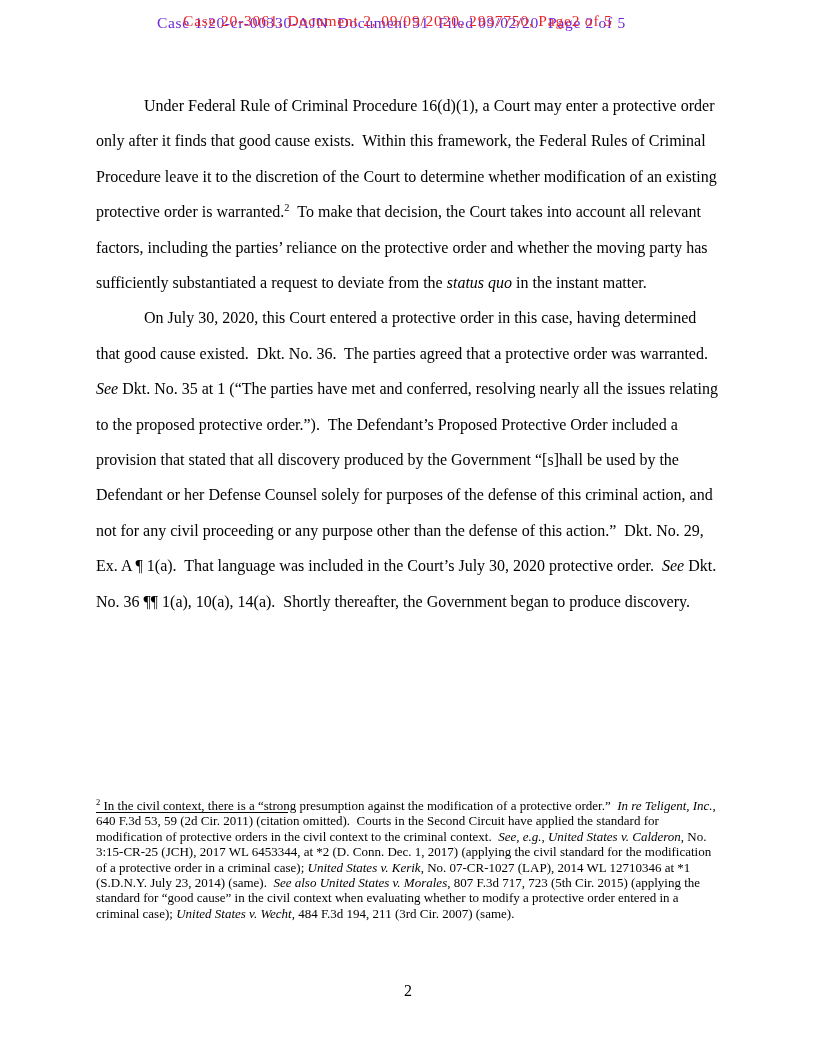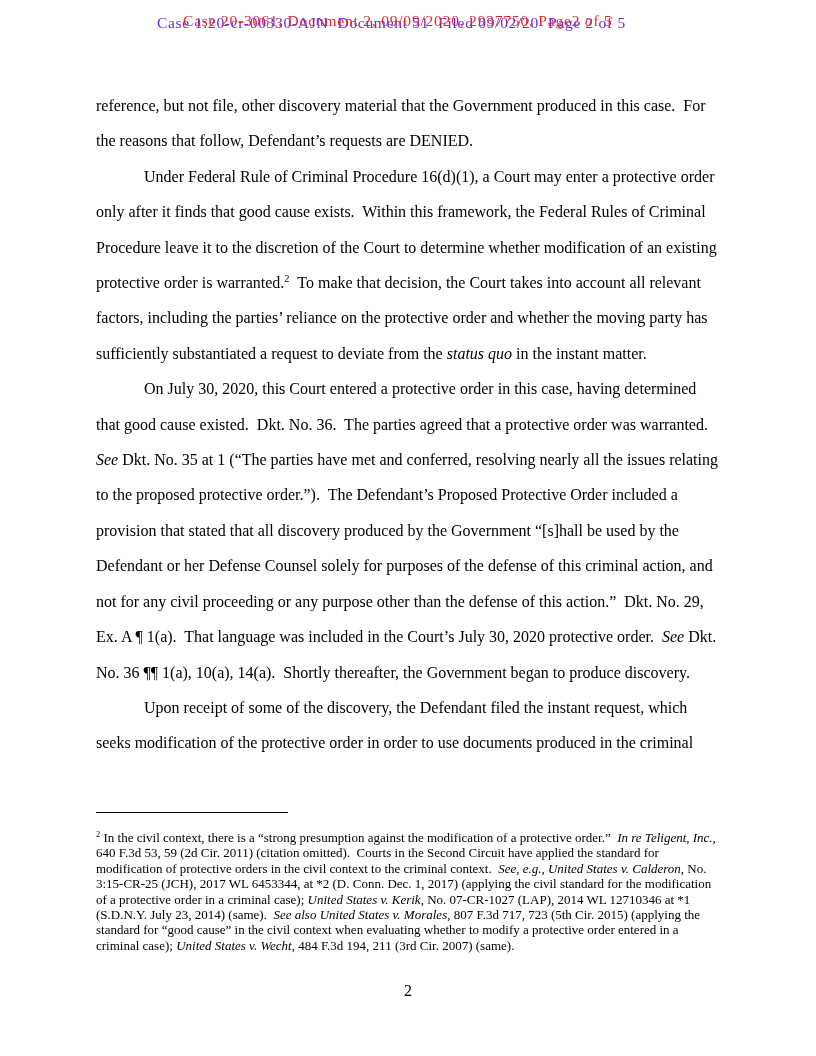--- a/index.html
+++ b/index.html
@@ -44,21 +44,21 @@
     position: absolute;
     left: 96px;
     top: 812px;
     width: 192px;
     height: 0;
     border-top: 1.6px solid #000000;
   }
   .footnote {
     position: absolute;
     left: 96px;
-    top: 830px;
+    top: 798px;
     width: 628px;
     font-size: 13px;
     line-height: 15.4px;
     text-align: left;
     white-space: pre-wrap;
   }
   .page-num {
     position: absolute;
     left: 0;
     right: 0;
@@ -71,24 +71,22 @@
 <body>
 
 <div class="page">
 
   <header>
     <span class="stamp stamp-district" style="color: #6d28d9;">Case 1:20-cr-00330-AJN  Document 51  Filed 09/02/20  Page 2 of 5</span>
     <span class="stamp stamp-appellate" style="color: rgb(232, 38, 42);">Case 20-3061, Document 2, 09/09/2020, 2937750, Page2 of 5</span>
   </header>
 
   <main class="order-body" id="body-paragraphs">
-      <p class="para"><span>reference, but not file, other discovery material that the Government produced in this case.  For the reasons that follow, Defendant’s requests are DENIED.</span></p>
       <p class="para indent"><span>Under Federal Rule of Criminal Procedure 16(d)(1), a Court may enter a protective order only after it finds that good cause exists.  Within this framework, the Federal Rules of Criminal Procedure leave it to the discretion of the Court to determine whether modification of an existing protective order is warranted.</span><sup>2</sup><span>  To make that decision, the Court takes into account all relevant factors, including the parties’ reliance on the protective order and whether the moving party has sufficiently substantiated a request to deviate from the </span><em>status quo</em><span> in the instant matter.</span></p>
       <p class="para indent"><span>On July 30, 2020, this Court entered a protective order in this case, having determined that good cause existed.  Dkt. No. 36.  The parties agreed that a protective order was warranted.  </span><em>See</em><span> Dkt. No. 35 at 1 (“The parties have met and conferred, resolving nearly all the issues relating to the proposed protective order.”).  The Defendant’s Proposed Protective Order included a provision that stated that all discovery produced by the Government “[s]hall be used by the Defendant or her Defense Counsel solely for purposes of the defense of this criminal action, and not for any civil proceeding or any purpose other than the defense of this action.”  Dkt. No. 29, Ex. A ¶ 1(a).  That language was included in the Court’s July 30, 2020 protective order.  </span><em>See</em><span> Dkt. No. 36 ¶¶ 1(a), 10(a), 14(a).  Shortly thereafter, the Government began to produce discovery.</span></p>
-      <p class="para indent"><span>Upon receipt of some of the discovery, the Defendant filed the instant request, which seeks modification of the protective order in order to use documents produced in the criminal</span></p>
     </main>
 
   <div class="fn-sep"></div>
 
   <div class="footnote" id="footnote"><sup>2</sup><span> In the civil context, there is a “strong presumption against the modification of a protective order.”  </span><em>In re Teligent, Inc.,</em><span> 640 F.3d 53, 59 (2d Cir. 2011) (citation omitted).  Courts in the Second Circuit have applied the standard for modification of protective orders in the civil context to the criminal context.  </span><em>See, e.g.</em><span>, </span><em>United States v. Calderon</em><span>, No. 3:15-CR-25 (JCH), 2017 WL 6453344, at *2 (D. Conn. Dec. 1, 2017) (applying the civil standard for the modification of a protective order in a criminal case); </span><em>United States v. Kerik</em><span>, No. 07-CR-1027 (LAP), 2014 WL 12710346 at *1 (S.D.N.Y. July 23, 2014) (same).  </span><em>See also United States v. Morales</em><span>, 807 F.3d 717, 723 (5th Cir. 2015) (applying the standard for “good cause” in the civil context when evaluating whether to modify a protective order entered in a criminal case); </span><em>United States v. Wecht</em><span>, 484 F.3d 194, 211 (3rd Cir. 2007) (same).</span></div>
 
   <div class="page-num">2</div>
 
 </div>
 

